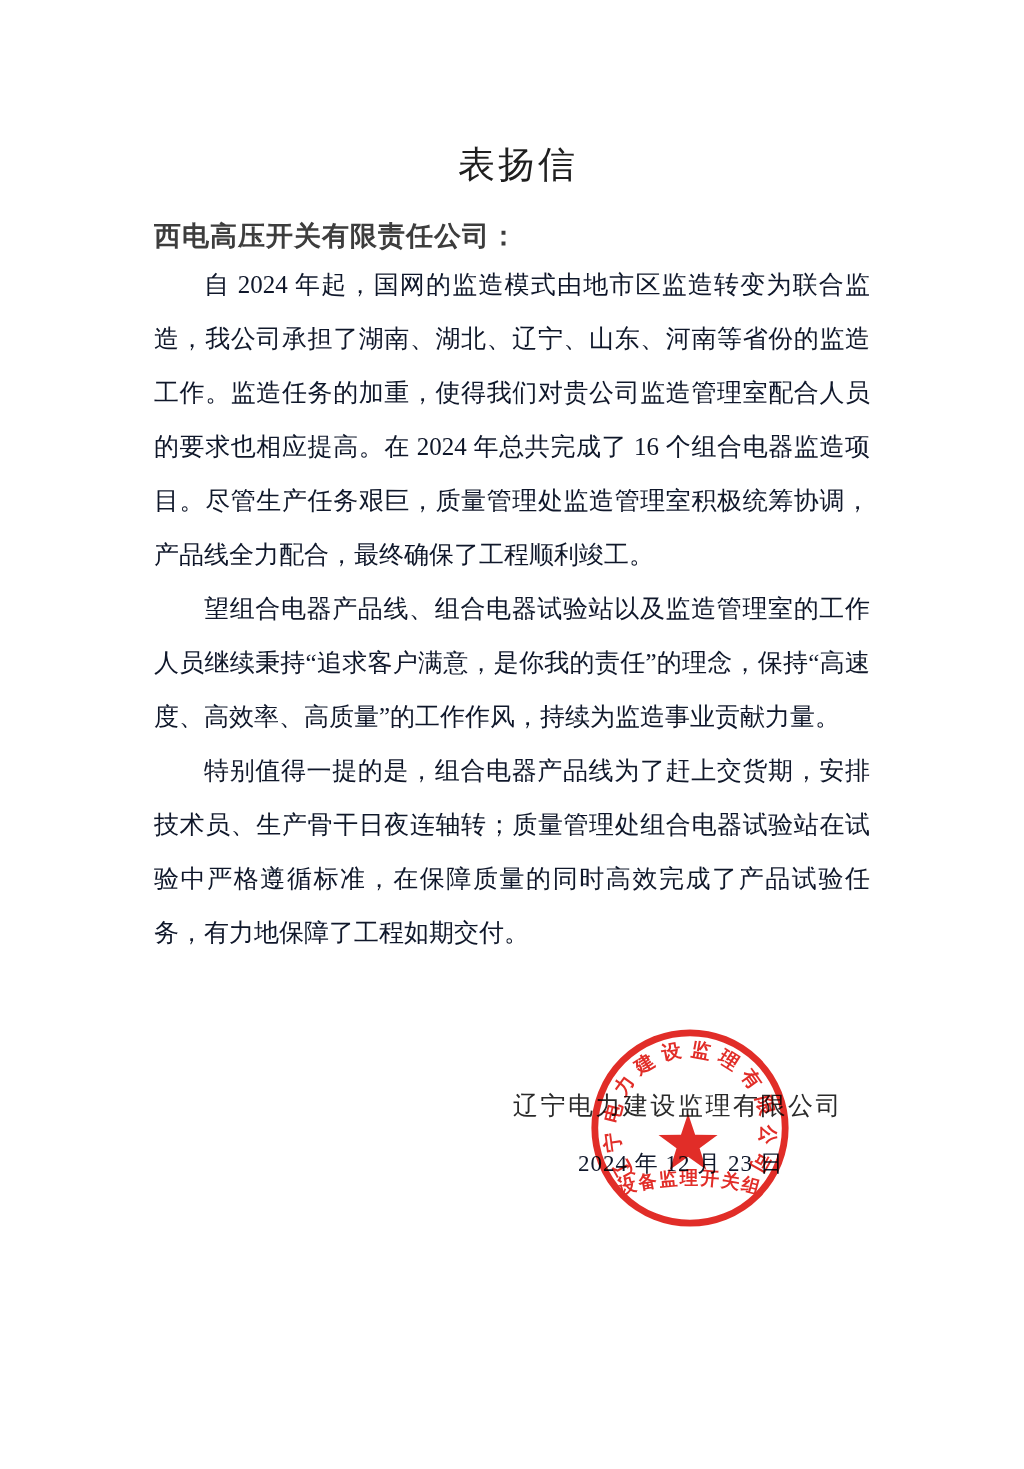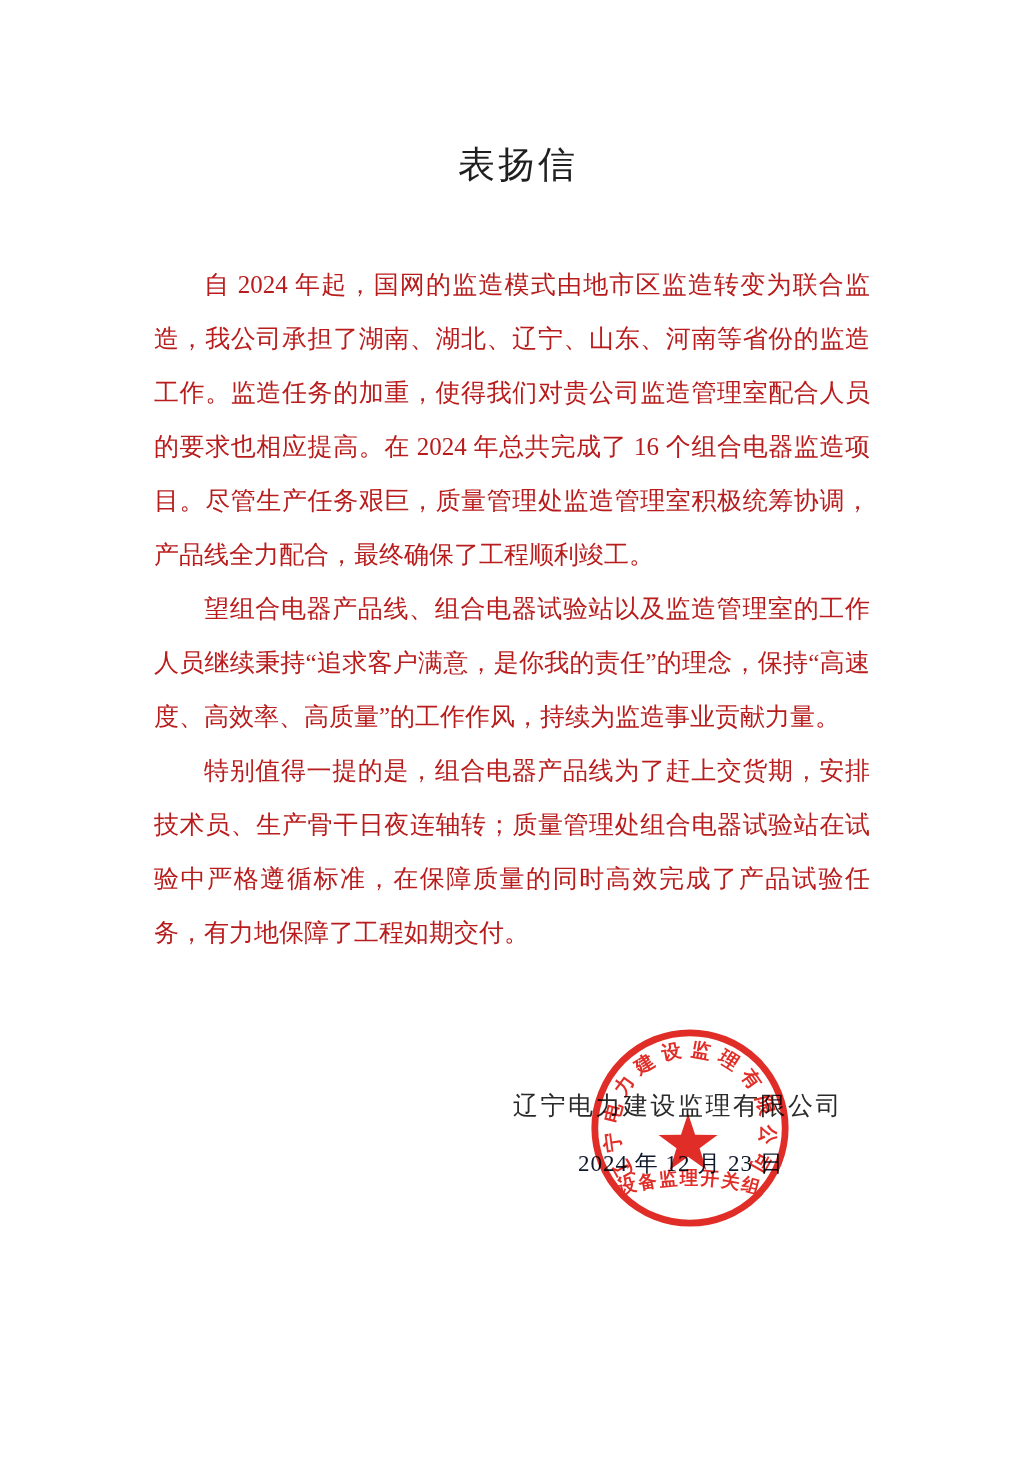--- a/index.html
+++ b/index.html
@@ -39,21 +39,21 @@
     color: #3d3d3d;
     letter-spacing: 1px;
   }
   .body-text {
     position: absolute;
     top: 258px;
     left: 154px;
     width: 716px;
     font-size: 25px;
     line-height: 54px;
-    color: #b91c1c;
+    color: #0f172a;
     text-align: justify;
     text-justify: inter-character;
   }
   .body-text p {
     margin: 0;
     text-indent: 2em;
   }
   .sig-company {
     position: absolute;
     top: 1089px;
@@ -86,20 +86,21 @@
   .seal-arc-text { font-size: 20px; letter-spacing: 8px; }
   .seal-bottom-text { font-size: 19px; letter-spacing: 2px; }
 </style>
 </head>
 <body>
 
 <div class="page">
 
   <h1 class="title">表扬信</h1>
 
+  <div class="salutation">西电高压开关有限责任公司：</div>
 
   <div class="body-text">
       <p>自 2024 年起，国网的监造模式由地市区监造转变为联合监造，我公司承担了湖南、湖北、辽宁、山东、河南等省份的监造工作。监造任务的加重，使得我们对贵公司监造管理室配合人员的要求也相应提高。在 2024 年总共完成了 16 个组合电器监造项目。尽管生产任务艰巨，质量管理处监造管理室积极统筹协调，产品线全力配合，最终确保了工程顺利竣工。</p>
       <p>望组合电器产品线、组合电器试验站以及监造管理室的工作人员继续秉持“追求客户满意，是你我的责任”的理念，保持“高速度、高效率、高质量”的工作作风，持续为监造事业贡献力量。</p>
       <p>特别值得一提的是，组合电器产品线为了赶上交货期，安排技术员、生产骨干日夜连轴转；质量管理处组合电器试验站在试验中严格遵循标准，在保障质量的同时高效完成了产品试验任务，有力地保障了工程如期交付。</p>
     </div>
 
   <div class="sig-company">辽宁电力建设监理有限公司</div>
 
   <div class="sig-date">2024 年 12 月 23 日</div>

